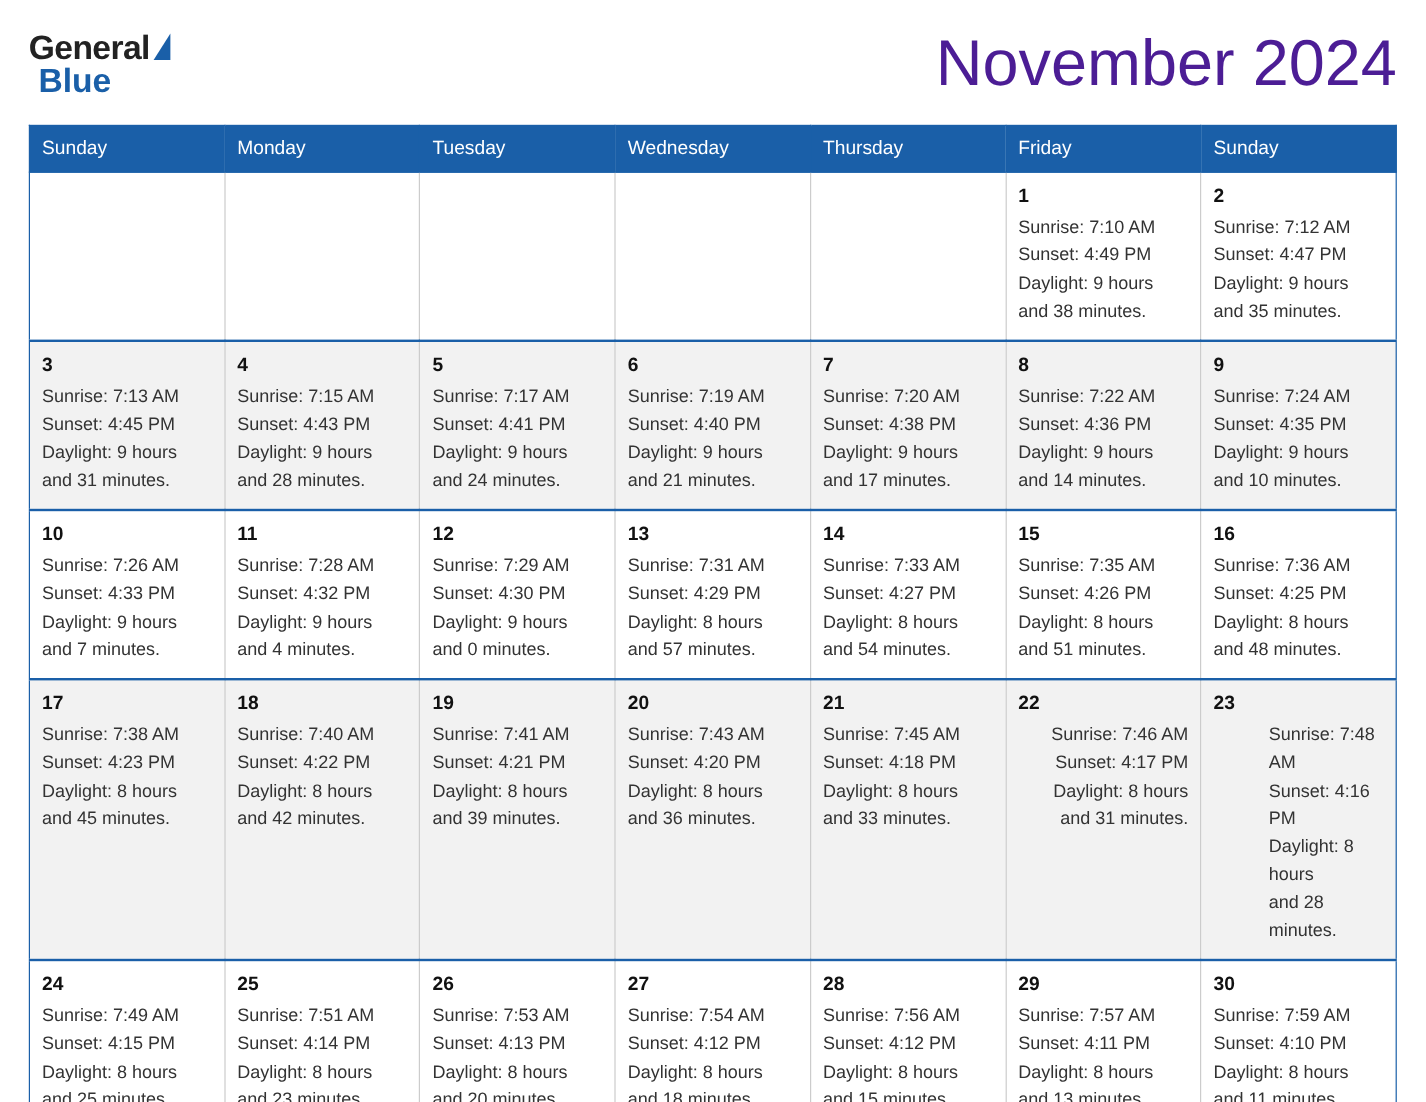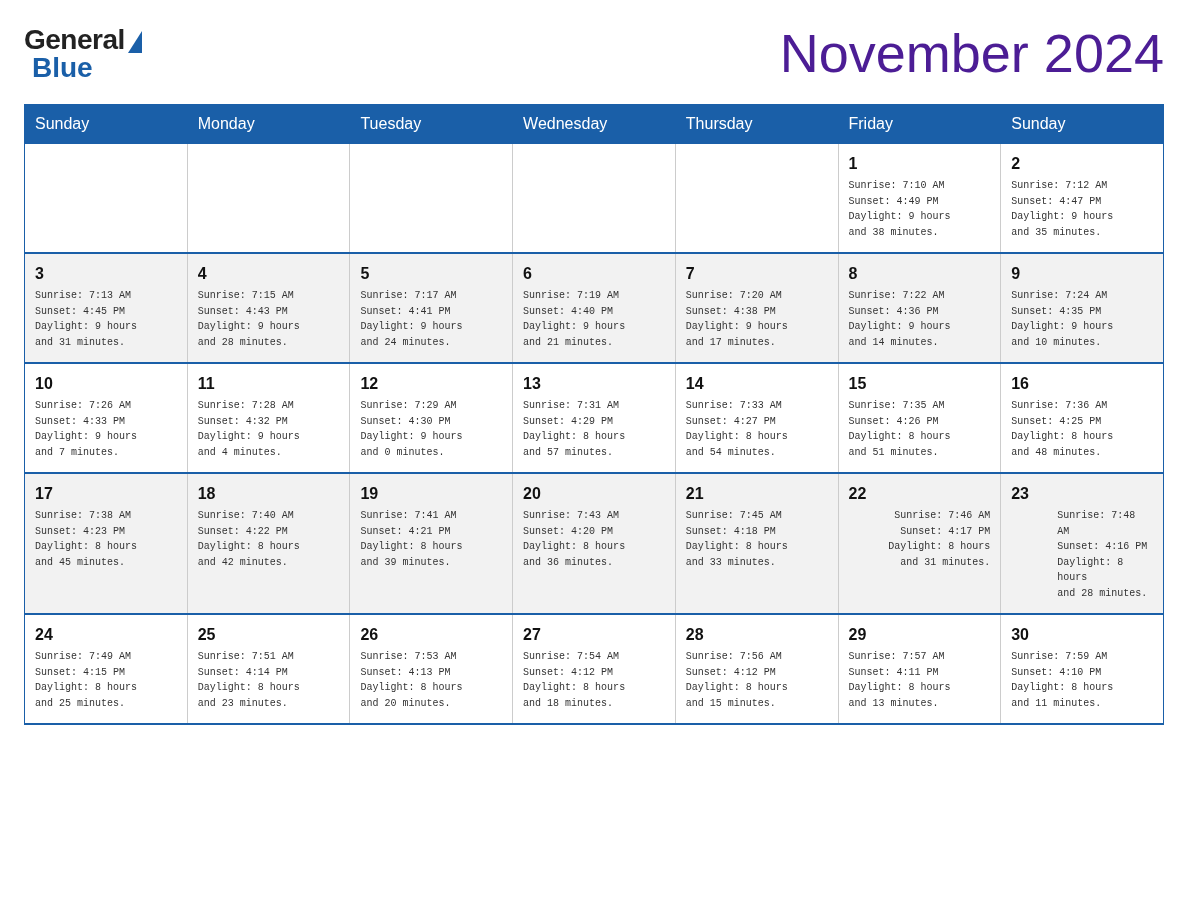--- a/index.html
+++ b/index.html
@@ -16,21 +16,20 @@
       align-items: flex-start;
       margin-bottom: 20px;
     }
     .logo {
       display: flex;
       flex-direction: column;
       align-items: flex-start;
     }
     .logo-top {
       display: flex;
-      align-items: center;
     }
     .logo-general {
       font-size: 28px;
       font-weight: bold;
       color: #222;
       letter-spacing: -0.5px;
     }
     .logo-triangle {
       width: 0;
       height: 0;
@@ -96,24 +95,23 @@
       border-right: 1px solid #1a5fa8;
     }
     .day-number {
       font-size: 16px;
       font-weight: bold;
       color: #111;
       display: block;
       margin-bottom: 2px;
     }
     .day-info {
-      font-size: 10px;
+      font-size: 15px;
       color: #333;
       line-height: 1.55;
-      font-family: Liberation Mono, monospace;
     }
     .empty-cell {
       background: #f9f9f9;
     }
     tbody tr:nth-child(odd) td {
       background: #ffffff;
     }
     tbody tr:nth-child(even) td {
       background: #f2f2f2;
     }

